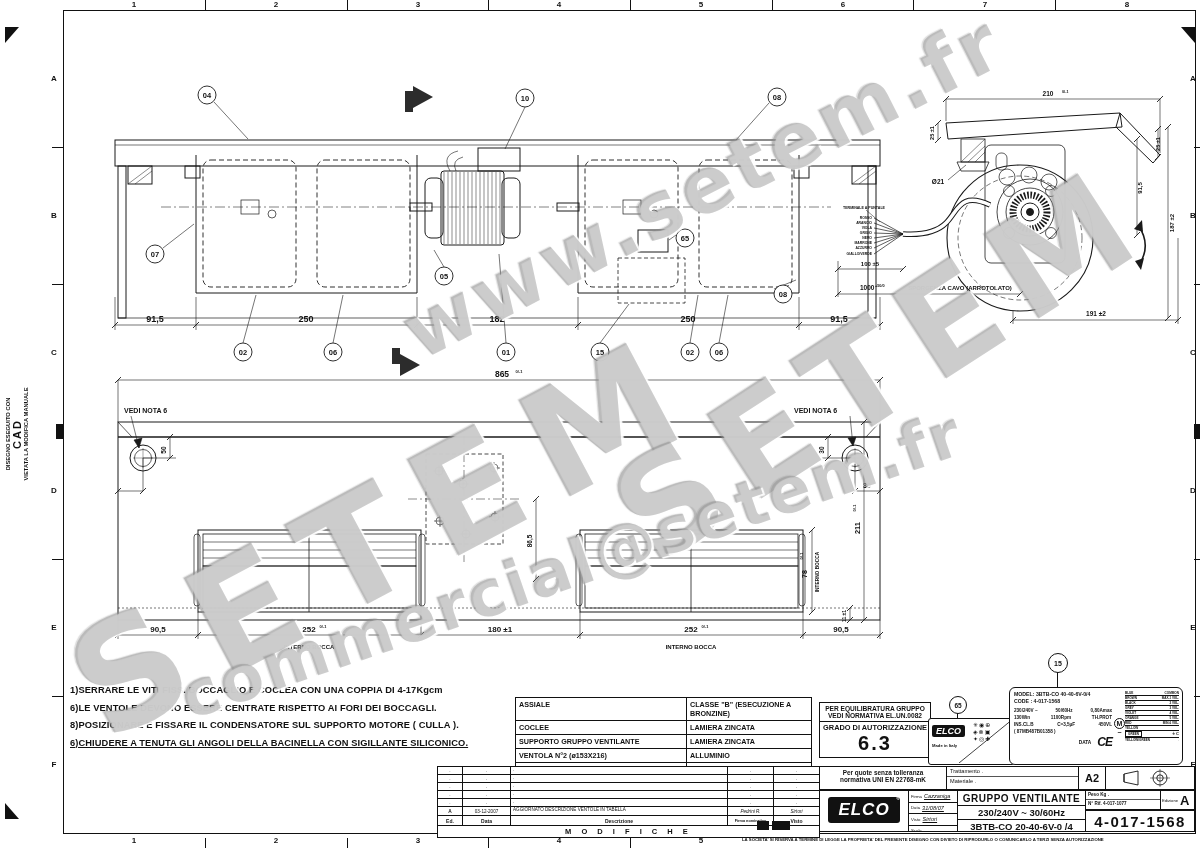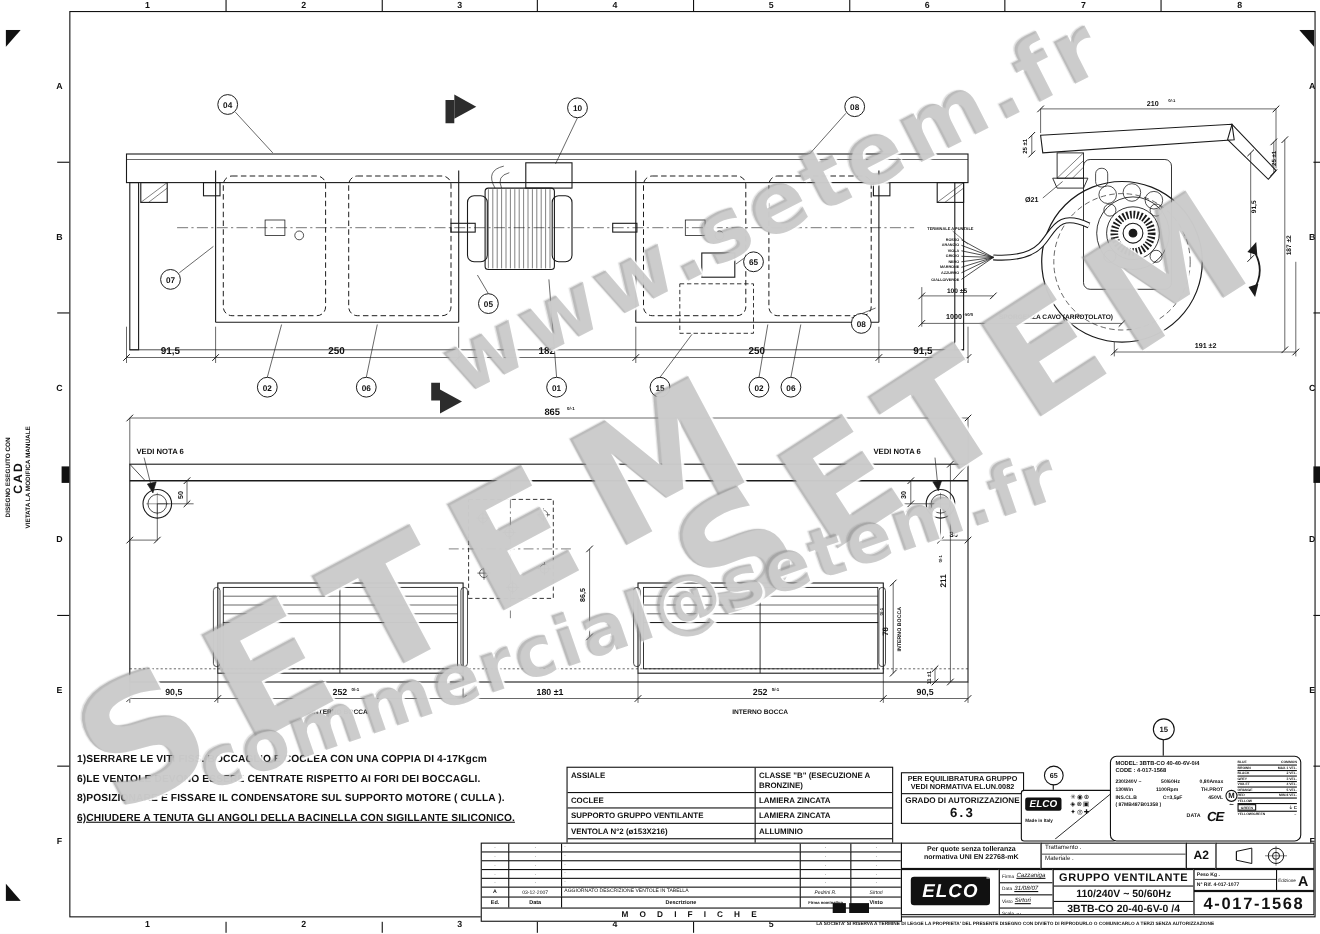--- a/index.html
+++ b/index.html
@@ -459,21 +459,21 @@
     </div>
   </div>
 
   <div class="abs" style="left:819px;top:702px;width:112px;border:1.3px solid #111;box-sizing:border-box;z-index:20;background:#fff;">
     <div style="border-bottom:1px solid #111;text-align:center;padding:2px 0;">
       <div style="font-size:6.6px;font-weight:bold;">PER EQUILIBRATURA GRUPPO</div>
       <div style="font-size:6.6px;font-weight:bold;">VEDI NORMATIVA EL.UN.0082</div>
     </div>
     <div style="text-align:center;padding:1px 0 2px 0;">
       <div style="font-size:7.4px;font-weight:bold;">GRADO DI AUTORIZZAZIONE</div>
-      <div style="font-size:12px;font-weight:bold;letter-spacing:2px;">6.3</div>
+      <div style="font-size:20px;font-weight:bold;letter-spacing:2px;">6.3</div>
     </div>
   </div>
 
   <div class="co" style="left:949px;top:696px;width:16px;height:16px;font-size:6.5px;">
       <span>65</span>
     </div>
   <div class="tick abs" style="left:957px;top:712px;width:1px;height:6px;"></div>
   <div class="abs" style="left:928px;top:718px;width:87px;height:47px;border:1.6px solid #111;border-radius:3px;box-sizing:border-box;z-index:20;background:#fff;overflow:hidden;">
     <div class="abs" style="left:3px;top:6px;background:#111;color:#fff;font-weight:bold;font-style:italic;font-size:9px;padding:1px 4px;border-radius:2px;">ELCO</div>
     <div class="abs" style="left:3px;top:24px;font-size:4.2px;font-weight:bold;">Made in Italy</div>
@@ -650,21 +650,21 @@
     <div style="height:9px;display:flex;align-items:center;gap:2px;padding-left:2px;">
         <span style="font-size:4.3px;">Scala</span>
         <span style="font-size:5.6px;">...</span>
       </div>
   </div>
   <div class="tb-box" style="left:957px;top:790px;width:129px;height:42px;z-index:20;">
     <div class="ctr" style="height:14px;border-bottom:1px solid #111;font-size:10px;font-weight:bold;letter-spacing:0.5px;">
         <span>GRUPPO VENTILANTE</span>
       </div>
     <div class="ctr" style="height:13px;border-bottom:1px solid #111;font-size:9.5px;font-weight:bold;">
-        <span>110/240V ~ 50/60Hz</span>
+        <span>230/240V ~ 30/60Hz</span>
       </div>
     <div class="ctr" style="height:12px;font-size:9.5px;font-weight:bold;">
         <span>3BTB-CO 20-40-6V-0 /4</span>
       </div>
   </div>
   <div class="tb-box" style="left:1085px;top:790px;width:76px;height:20px;z-index:20;">
     <div style="font-size:4.6px;font-weight:bold;padding:1px 0 0 2px;border-bottom:0.6px solid #555;height:8.5px;box-sizing:border-box;">Peso Kg .</div>
     <div style="font-size:4.6px;font-weight:bold;padding:1px 0 0 2px;">N° Rif. 4-017-1077</div>
   </div>
   <div class="tb-box" style="left:1160px;top:790px;width:35px;height:20px;display:flex;align-items:center;z-index:20;">

